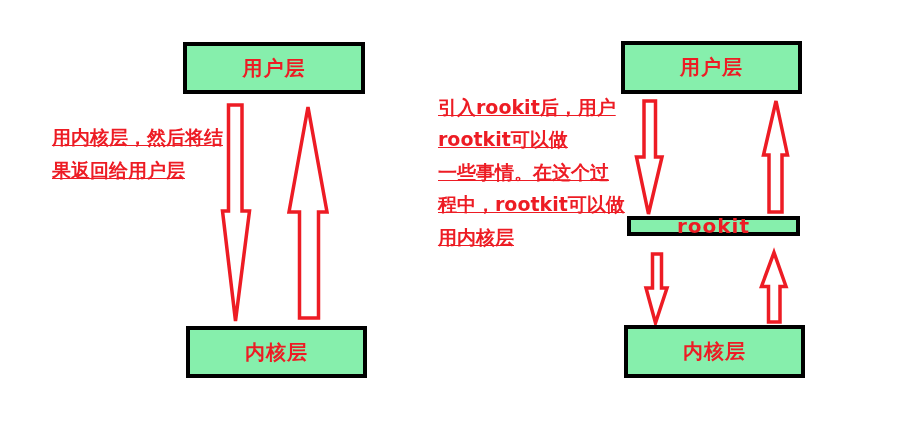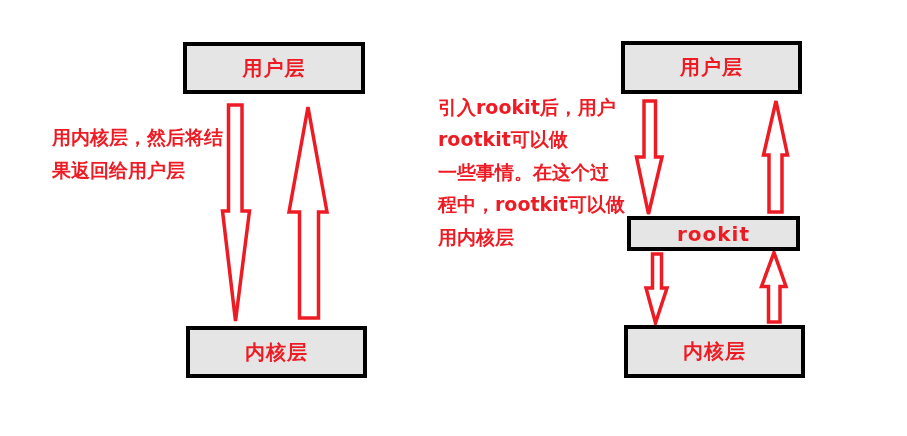--- a/index.html
+++ b/index.html
@@ -26,43 +26,44 @@
   }
   .arrow {
     fill: #ffffff;
     stroke: var(--accent);
     stroke-width: 3.5;
     stroke-linejoin: miter;
   }
   .layer-box {
     position: absolute;
     border: 4px solid var(--box-border);
-    background: #e5e5e5;
+    background: #86efac;
     display: flex;
     align-items: center;
     justify-content: center;
   }
   .layer-box .box-label {
     color: var(--accent);
     font-weight: bold;
     font-size: 20px;
     letter-spacing: 1px;
     white-space: nowrap;
   }
   .box-left-top    { left: 183px; top: 42px;  width: 182px; height: 52px; }
   .box-left-bottom { left: 186px; top: 326px; width: 181px; height: 52px; }
   .box-right-top    { left: 621px; top: 41px;  width: 181px; height: 53px; }
-  .box-right-middle { left: 627px; top: 216px; width: 173px; height: 35px; }
+  .box-right-middle { left: 627px; top: 216px; width: 173px; height: 20px; }
   .box-right-bottom { left: 624px; top: 325px; width: 181px; height: 53px; }
   .annotation {
     position: absolute;
     color: var(--accent);
     font-weight: bold;
     font-size: 19px;
     white-space: nowrap;
+    text-decoration: underline;
   }
   .annotation-left  { left: 52px;  top: 121px; line-height: 33px; }
   .annotation-right { left: 438px; top: 91px;  line-height: 32.4px; }
 </style>
 </head>
 <body>
 
 <div class="canvas">
 
   <svg class="arrows-layer" viewBox="0 0 907 436" aria-hidden="true">

